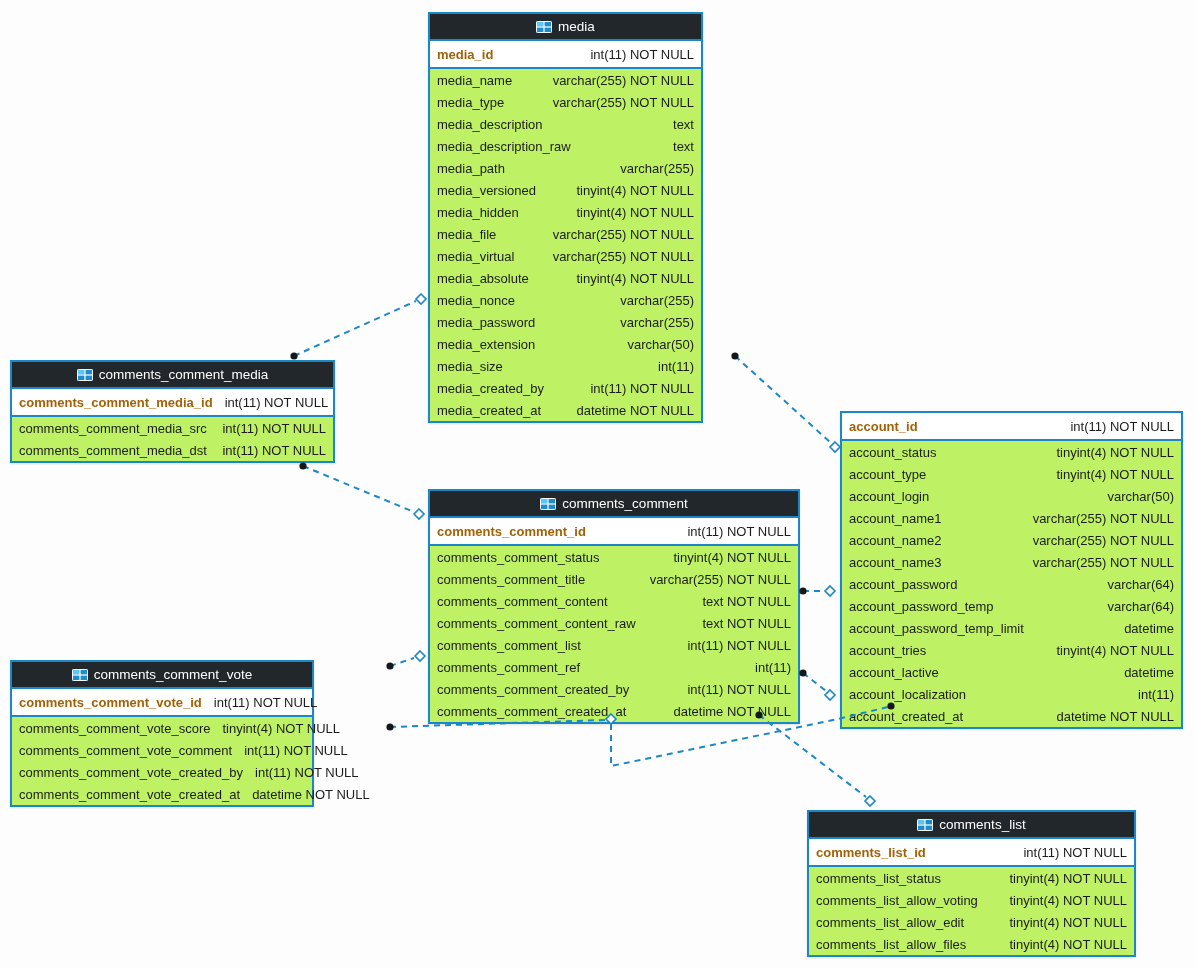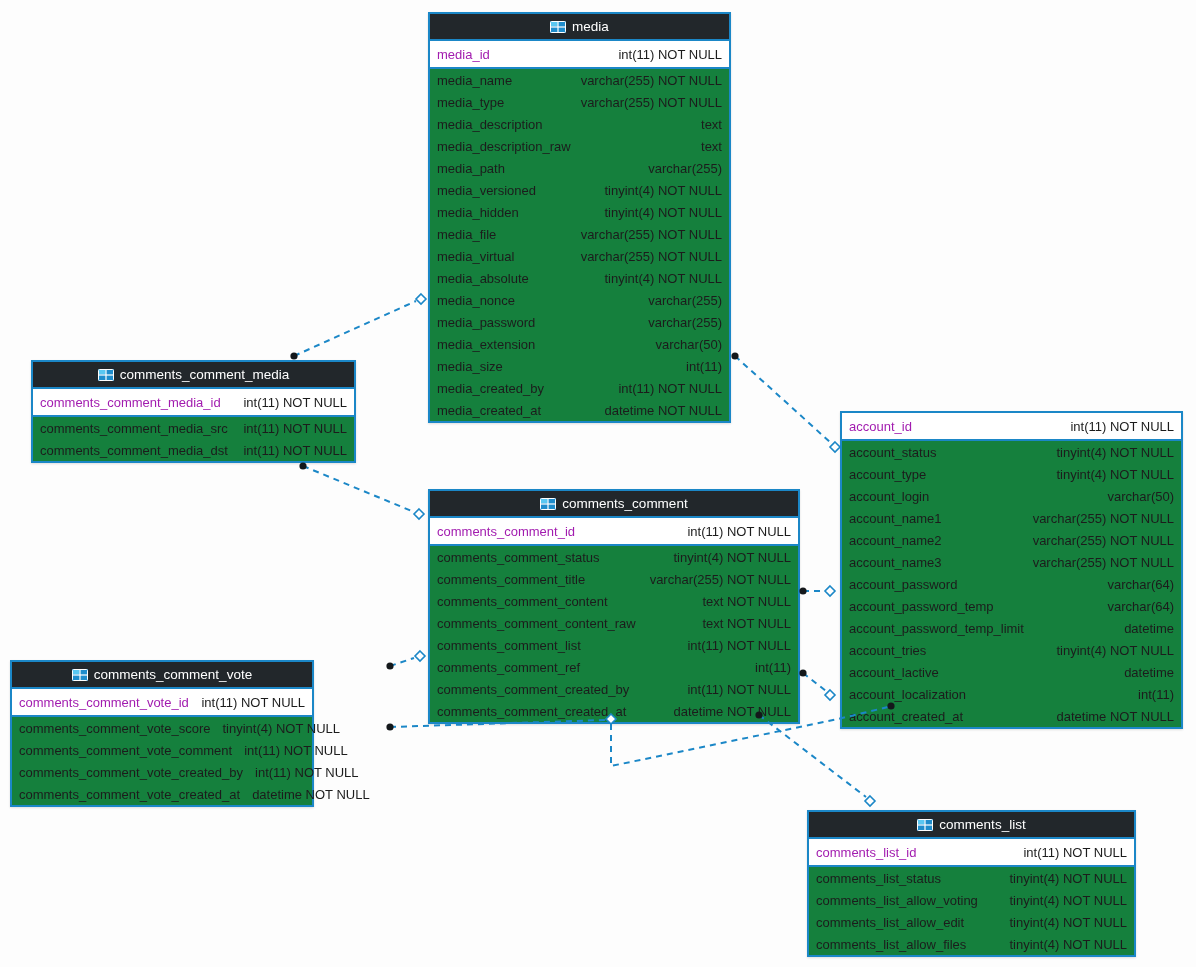--- a/index.html
+++ b/index.html
@@ -26,40 +26,40 @@
     gap:6px;
     cursor:move;
   }
   .row{
     display:flex;justify-content:space-between;align-items:center;
     height:22px;
     padding:0 7px;
     font-size:13px;
     color:#1c1c1c;
     white-space:nowrap;
-    background:#15803d;
+    background:#bef264;
   }
   .row.pk{
     height:26px;
     background:#ffffff;
     border-bottom:2px solid #1b87c7;
   }
-  .row.pk .cname{font-weight:normal;color:#a21caf;}
+  .row.pk .cname{font-weight:bold;color:#a16207;}
   .cname{text-align:left;}
   .ctype{text-align:right;margin-left:12px;}
   #relations{
     position:absolute;left:0;top:0;z-index:5;pointer-events:none;
   }
 </style>
 </head>
 <body>
 
 <div class="canvas">
   <div id="tables">
-      <div class="er-table" style="left: 428px; top: 12px; width: 303px;">
+      <div class="er-table" style="left: 428px; top: 12px; width: 275px;">
         <div class="thead">
           <svg width="16" height="12" viewBox="0 0 16 12">
             <rect x="0" y="0" width="16" height="12" rx="1" fill="#1f8dcc"></rect>
             <rect x="1" y="1" width="6.6" height="4.2" fill="#5ac8f2"></rect>
             <line x1="0" y1="6" x2="16" y2="6" stroke="#ffffff" stroke-width="1.2"></line>
             <line x1="8" y1="0" x2="8" y2="12" stroke="#ffffff" stroke-width="1.2"></line>
             <rect x="0.5" y="0.5" width="15" height="11" rx="1" fill="none" stroke="#ffffff" stroke-width="1"></rect>
           </svg>
           <span>media</span>
         </div>
@@ -125,21 +125,21 @@
         </div>
         <div class="row">
           <span class="cname">media_created_by</span>
           <span class="ctype">int(11) NOT NULL</span>
         </div>
         <div class="row">
           <span class="cname">media_created_at</span>
           <span class="ctype">datetime NOT NULL</span>
         </div>
       </div>
-      <div class="er-table" style="left: 10px; top: 360px; width: 325px; margin-left: 21px;">
+      <div class="er-table" style="left: 10px; top: 360px; width: 325px;">
         <div class="thead">
           <svg width="16" height="12" viewBox="0 0 16 12">
             <rect x="0" y="0" width="16" height="12" rx="1" fill="#1f8dcc"></rect>
             <rect x="1" y="1" width="6.6" height="4.2" fill="#5ac8f2"></rect>
             <line x1="0" y1="6" x2="16" y2="6" stroke="#ffffff" stroke-width="1.2"></line>
             <line x1="8" y1="0" x2="8" y2="12" stroke="#ffffff" stroke-width="1.2"></line>
             <rect x="0.5" y="0.5" width="15" height="11" rx="1" fill="none" stroke="#ffffff" stroke-width="1"></rect>
           </svg>
           <span>comments_comment_media</span>
         </div>

